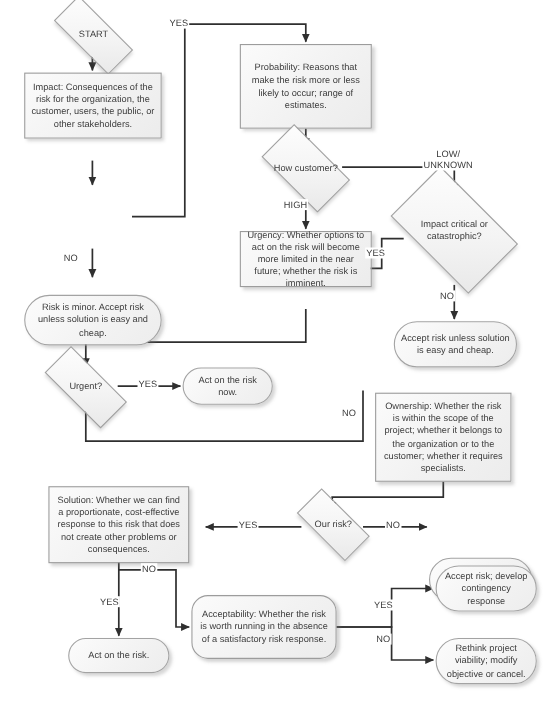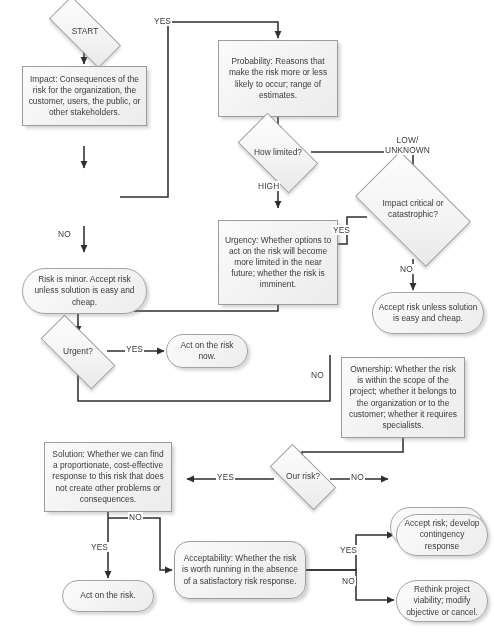--- a/index.html
+++ b/index.html
@@ -149,33 +149,33 @@
   <div class="node term" style="left:22px;top:268px;width:125px;height:46px;">
     <span>Risk is minor. Accept risk unless solution is easy and cheap.</span>
   </div>
 
   <div class="node proc" style="left:218px;top:40px;width:120px;height:77px;">
     <span>Probability: Reasons that make the risk more or less likely to occur; range of estimates.</span>
   </div>
 
   <div class="node dec" style="left:242px;top:132px;width:72px;height:42px;">
     <div class="dec-shape"></div>
-    <div class="dec-label">How limited?</div>
+    <div class="dec-label">How customer?</div>
   </div>
 
   <div class="node dec" style="left:363px;top:177px;width:100px;height:64px;">
     <div class="dec-shape"></div>
     <div class="dec-label">Impact critical or catastrophic?</div>
   </div>
 
-  <div class="node term" style="left:372px;top:292px;width:112px;height:42px;">
+  <div class="node term" style="left:358px;top:292px;width:112px;height:42px;">
     <span>Accept risk unless solution is easy and cheap.</span>
   </div>
 
-  <div class="node proc" style="left:218px;top:220px;width:120px;height:85px;">
+  <div class="node proc" style="left:218px;top:210px;width:120px;height:51px;">
     <span>Urgency: Whether options to act on the risk will become more limited in the near future; whether the risk is imminent.</span>
   </div>
 
   <div class="node dec" style="left:42px;top:335px;width:72px;height:34px;">
     <div class="dec-shape"></div>
     <div class="dec-label">Urgent?</div>
   </div>
 
   <div class="node term" style="left:166px;top:334px;width:82px;height:34px;">
     <span>Act on the risk now.</span>

